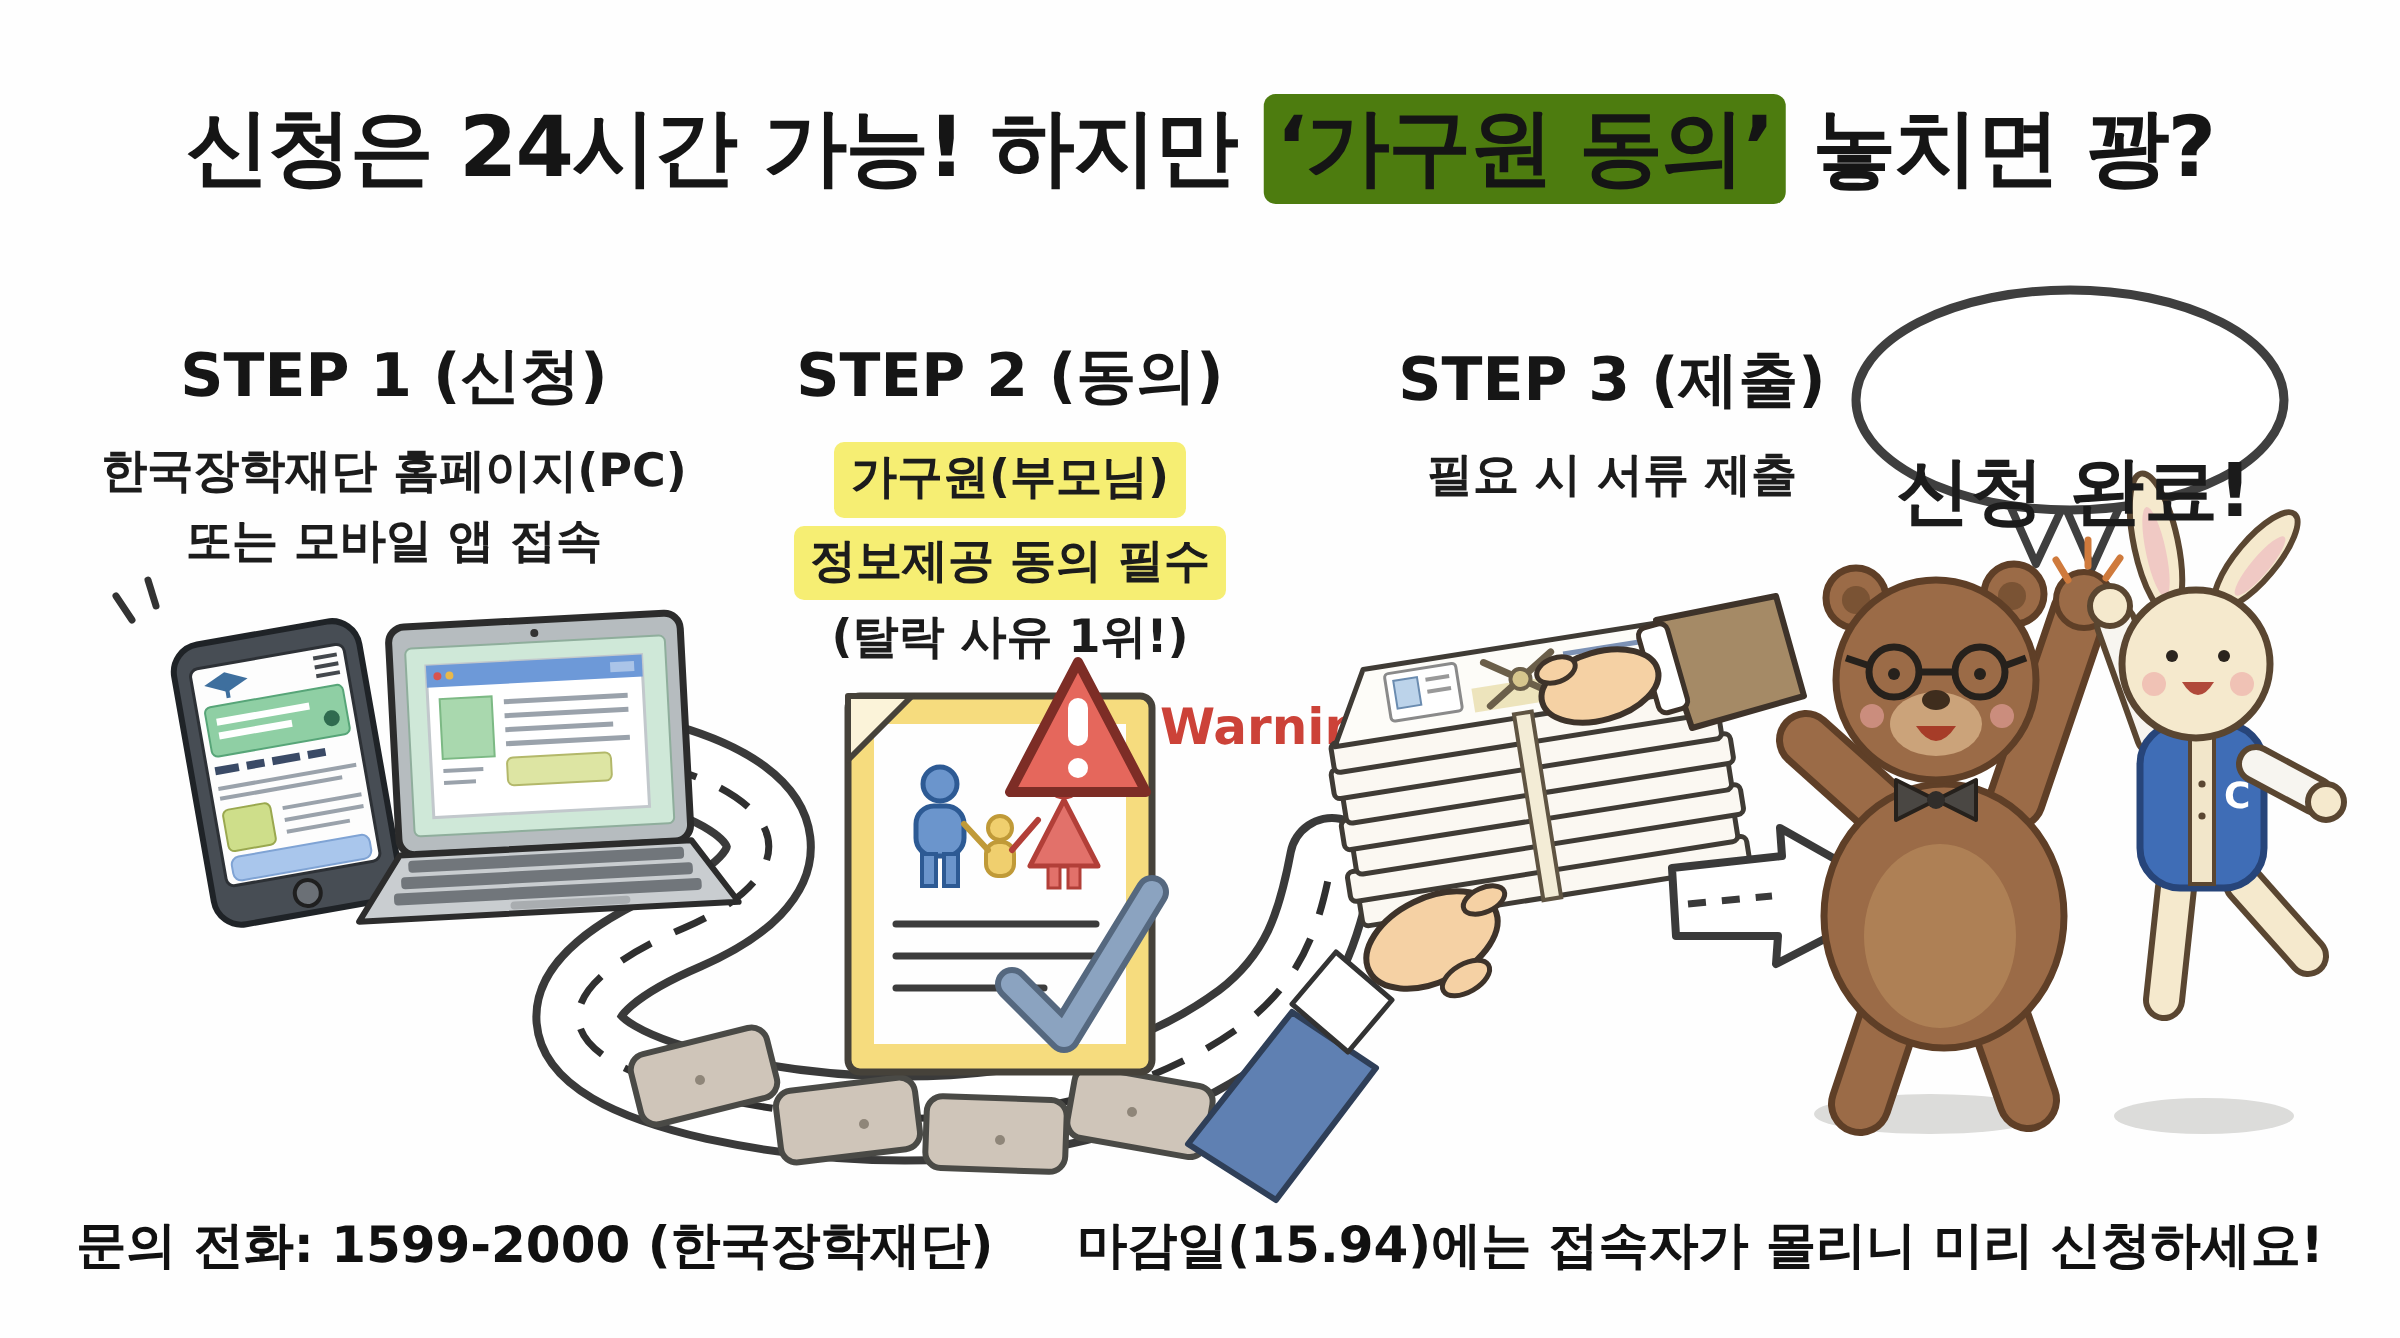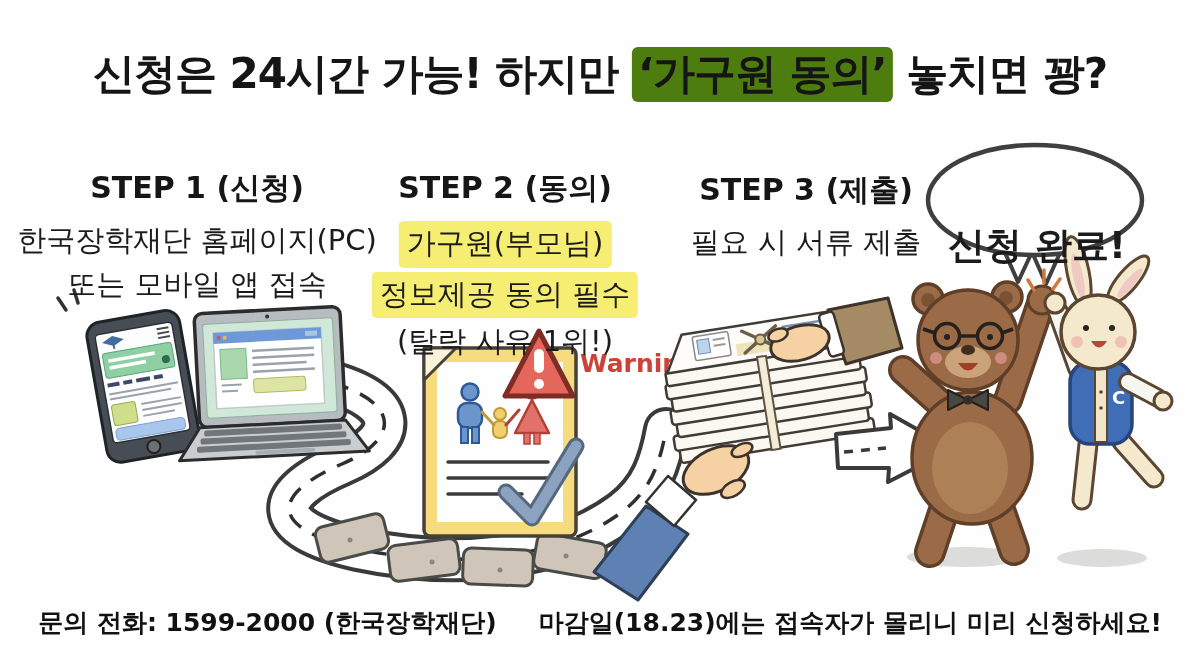--- a/index.html
+++ b/index.html
@@ -14,21 +14,21 @@
   .title {
     position:absolute; left:50%; top:46px; transform:translateX(-50%);
     white-space:nowrap; font-size:42px; font-weight:700; letter-spacing:-1px;
     color:#151515;
   }
   .hl {
     background:#4d7c0f; border-radius:6px; padding:2px 6px 4px 6px;
   }
   .step { position:absolute; text-align:center; }
   .step-heading { font-size:30px; font-weight:700; color:#161616; white-space:nowrap; }
-  .step-sub { margin-top:10px; font-size:29px; font-weight:400; line-height:1.5; color:#1c1c1c; white-space:nowrap; }
+  .step-sub { margin-top:10px; font-size:23px; font-weight:700; line-height:1.5; color:#1c1c1c; white-space:nowrap; }
   .step-sub .hl-line { display:inline-block; background:#f6ee73; border-radius:5px; padding:1px 8px 2px 8px; margin:2px 16px; }
   #step1 { left:197px; top:168px; transform:translateX(-50%);text-align:center; }
   #step2 { left:505px; top:168px; transform:translateX(-50%); }
   #step3 { left:790px; top:170px; transform:translateX(-50%);margin-left:16px; }
 
   .bubble-text {
     position:absolute; left:1037px; top:180px; transform:translateX(-50%);
     font-size:37px; font-weight:700; white-space:nowrap; color:#1b1b1b;margin-top:41px;
   }
 
@@ -329,16 +329,16 @@
     <div class="step-heading">STEP 3 (제출)</div>
     <div class="step-sub">
       <div>필요 시 서류 제출</div>
     </div>
   </div>
 
   <div class="bubble-text">신청 완료!</div>
 
   <div class="footer">
     <span>문의 전화: 1599-2000 (한국장학재단)</span>
-    <span>마감일(18.23)에는 접속자가 몰리니 미리 신청하세요!</span>
+    <span>마감일(15.94)에는 접속자가 몰리니 미리 신청하세요!</span>
   </div>
 
 </div>
 
 </body></html>

